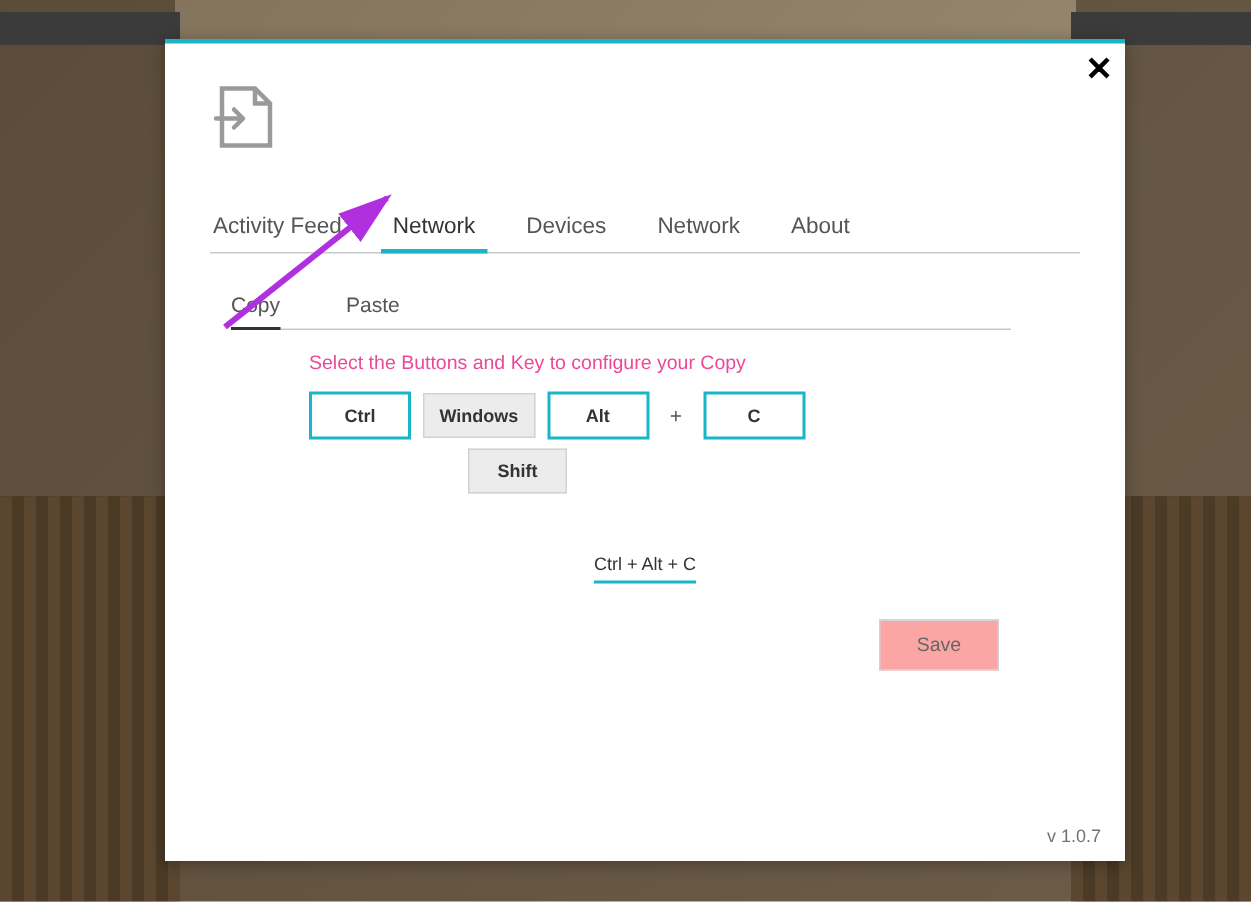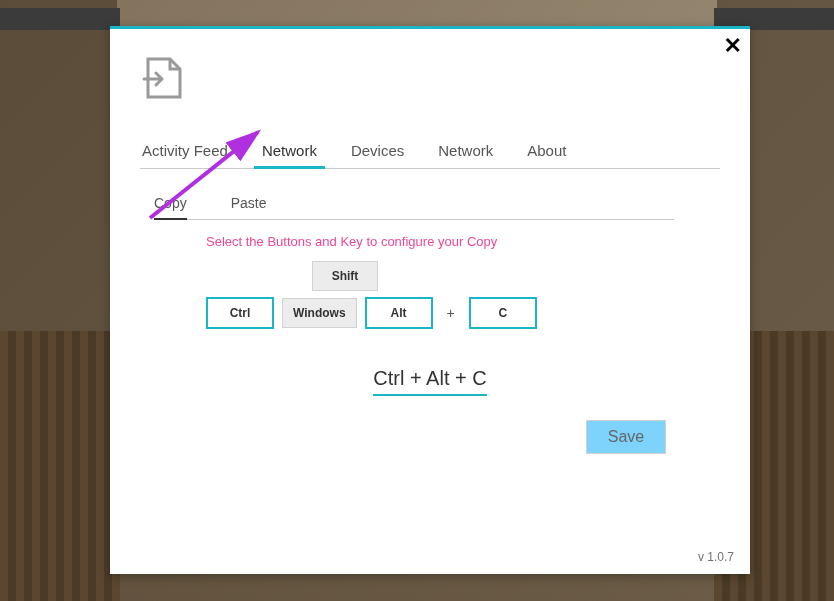--- a/index.html
+++ b/index.html
@@ -28,23 +28,23 @@
   .subtab.active::after{content:"";position:absolute;left:0;right:0;bottom:-1px;height:2px;background:#333;}
   .instruction{margin:14px 16px 0 96px;font-size:13px;color:#ec4899;}
   .key-area{margin-left:96px;margin-top:12px;}
   .key-row{display:flex;align-items:center;gap:8px;margin-top:6px;}
   .key,.key-alt{min-width:44px;height:28px;display:flex;align-items:center;justify-content:center;font-size:12px;font-weight:700;padding:0 10px;cursor:pointer;}
   .key-alt{background:#ececec;border:1px solid #d2d2d2;color:#333;}
   .key{background:#fff;border:2px solid #1bb5c8;color:#333;}
   .plus{font-size:14px;color:#555;margin:0 6px;}
   .shift-row{margin-left:106px;margin-bottom:4px;}
   .result{margin:38px 0 0 0;text-align:center;}
-  .result-text{display:inline-block;font-size:20px;color:#333;padding-bottom:4px;border-bottom:2px solid #1bb5c8;}
+  .result-text{display:inline-block;font-size:12px;color:#333;padding-bottom:4px;border-bottom:2px solid #1bb5c8;}
   .save-row{margin:24px 84px 0 0;text-align:right;}
-  .save{display:inline-block;min-width:78px;height:32px;line-height:32px;text-align:center;background:#7dd3fc;border:1px solid #d2d2d2;color:#666;font-size:16px;cursor:pointer;}
+  .save{display:inline-block;min-width:78px;height:32px;line-height:32px;text-align:center;background:#fca5a5;border:1px solid #d2d2d2;color:#666;font-size:13px;cursor:pointer;}
   .version{position:absolute;bottom:10px;right:16px;font-size:12px;color:#737373;}
   .arrow{position:absolute;pointer-events:none;}
 </style>
 </head>
 <body>
 <div class="bg-overlay"></div>
 <div class="fence-l"></div>
 <div class="fence-r"></div>
 <div class="roof-l"></div>
 <div class="roof-r"></div>
@@ -69,29 +69,29 @@
   </div>
 
   <div class="subtabs">
     <div class="subtab active">Copy</div>
     <div class="subtab">Paste</div>
   </div>
 
   <div class="instruction">Select the Buttons and Key to configure your Copy</div>
 
   <div class="key-area">
-    <div class="key-row shift-row">
-      <div class="key-alt">Shift</div>
-    </div>
     <div class="key-row">
       <div class="key">Ctrl</div>
       <div class="key-alt">Windows</div>
       <div class="key">Alt</div>
       <span class="plus">+</span>
       <div class="key">C</div>
+    </div>
+    <div class="key-row shift-row">
+      <div class="key-alt">Shift</div>
     </div>
   </div>
 
   <div class="result">
     <span class="result-text">Ctrl + Alt + C</span>
   </div>
 
   <div class="save-row">
     <div class="save">Save</div>
   </div>

